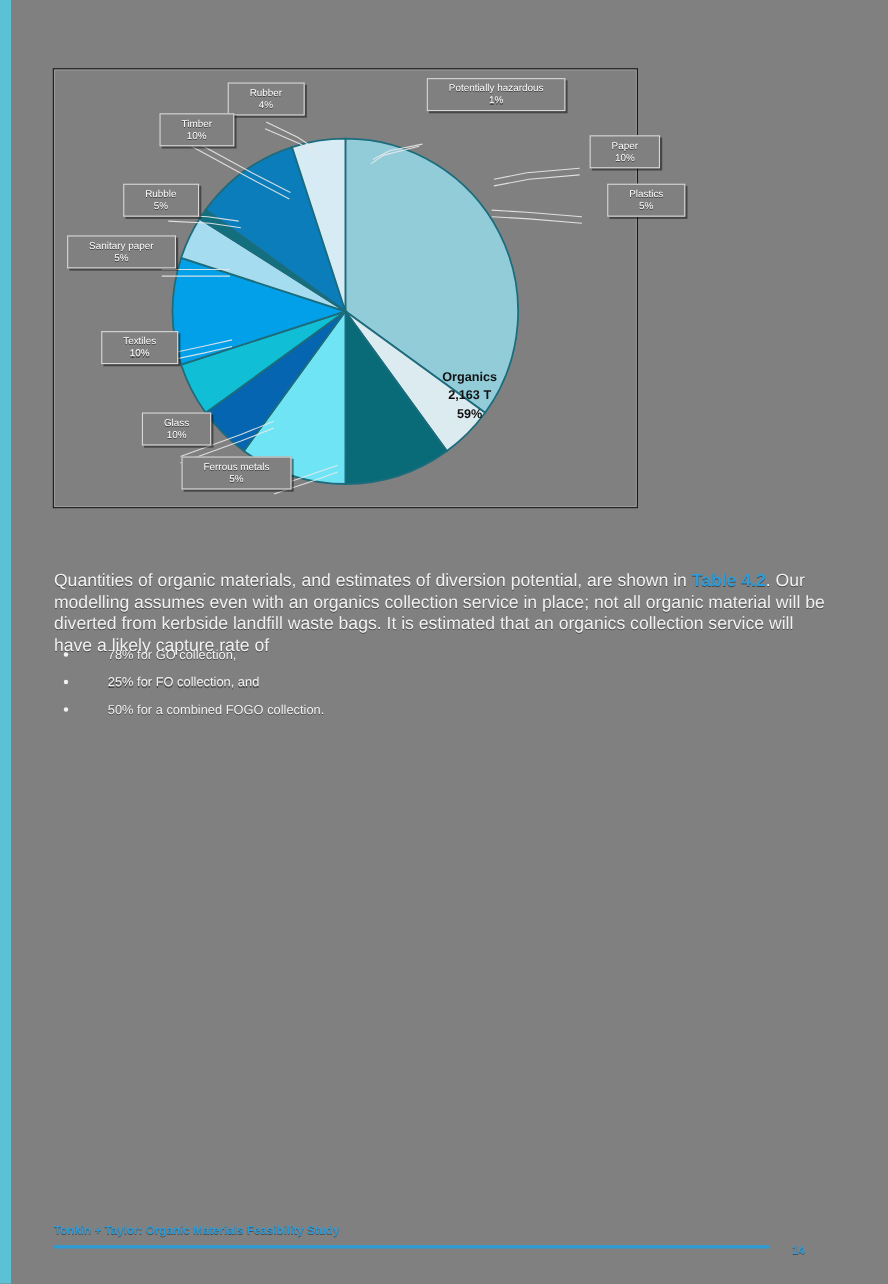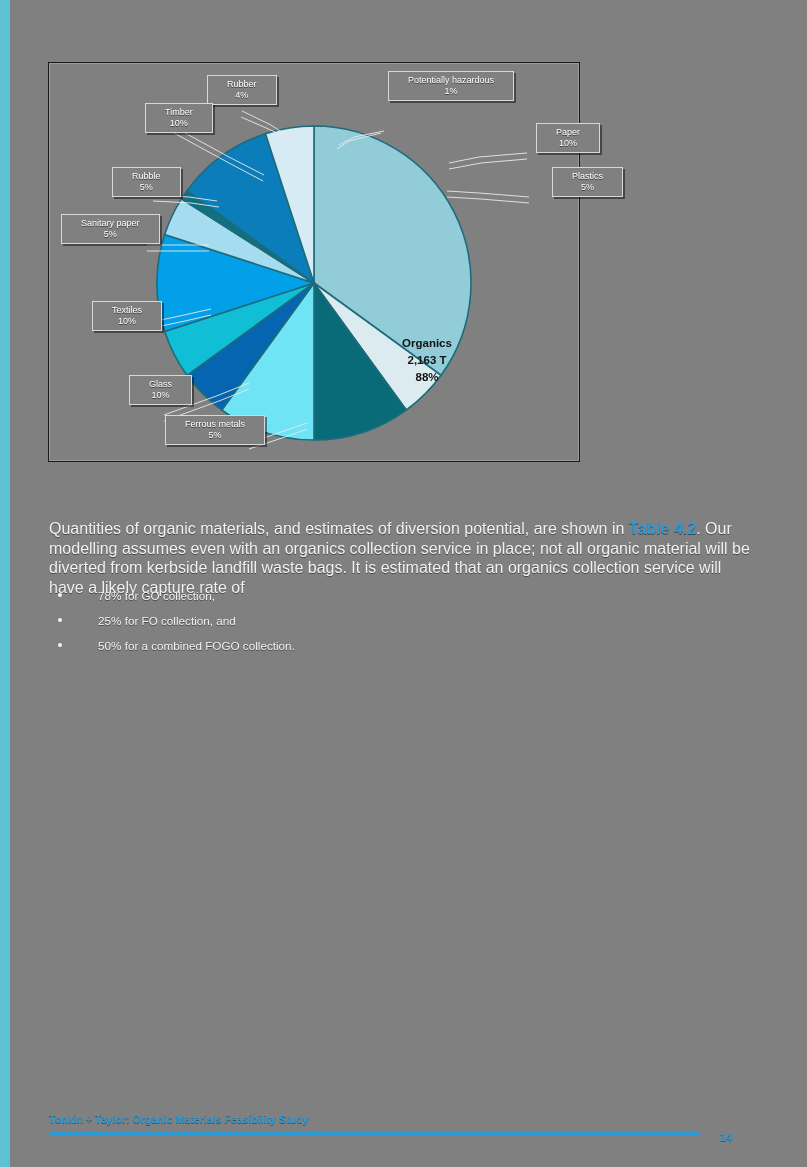--- a/index.html
+++ b/index.html
@@ -120,21 +120,21 @@
             <path d="M160,160 L10.684126941660878,111.48433188313328 A157,157 0 0,1 27.44051569618361,75.87519318829756 Z" fill="#a6dcef" stroke="#1d6c7c" stroke-width="1.6"></path>
             <path d="M160,160 L27.44051569618361,75.87519318829756 A157,157 0 0,1 32.98433188313324,67.71771539008174 Z" fill="#12707e" stroke="#1d6c7c" stroke-width="1.6"></path>
             <path d="M160,160 L32.98433188313324,67.71771539008174 A157,157 0 0,1 111.48433188313322,10.684126941660907 Z" fill="#0b7dba" stroke="#1d6c7c" stroke-width="1.6"></path>
             <path d="M160,160 L111.48433188313322,10.684126941660907 A157,157 0 0,1 159.99999999999997,3 Z" fill="#d6ebf4" stroke="#1d6c7c" stroke-width="1.6"></path>
           </g>
       </svg>
 
       <div id="pie-center-label">
         <div>Organics</div>
         <div>2,163 T</div>
-        <div>88%</div>
+        <div>59%</div>
       </div>
 
       <svg width="530" height="398" style="position:absolute;left:0;top:0;pointer-events:none">
         <g stroke="#e9e9e9" stroke-width="1" fill="none" opacity="0.9">
           <path d="M335,56 L305,62 L290,70"></path>
           <path d="M332,58 L300,66 L288,74"></path>
           <path d="M193,36 L222,50 L240,62"></path>
           <path d="M192,42 L224,56 L243,68"></path>
           <path d="M125,52 L180,82 L215,100"></path>
           <path d="M125,58 L180,88 L214,106"></path>

